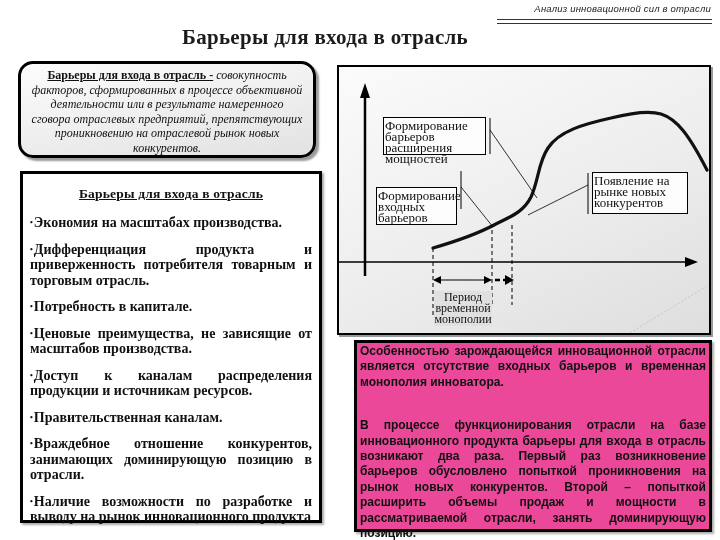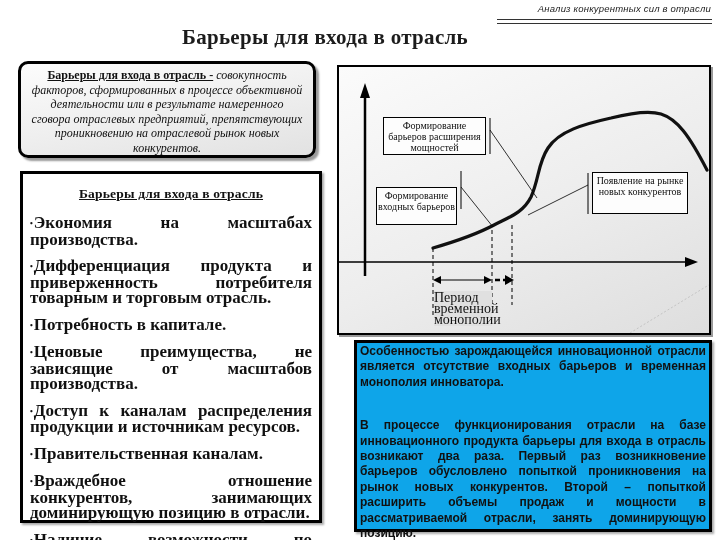--- a/index.html
+++ b/index.html
@@ -18,77 +18,77 @@
     border-top:1px solid #333;border-bottom:1px solid #333;
   }
   
   .slide-title{
     position:absolute;left:90px;top:25px;width:470px;text-align:center;
     font-weight:bold;font-size:21px;color:#1c1c1c;letter-spacing:.3px;
   }
   
   .def-box{
     position:absolute;left:18px;top:61px;width:298px;height:97px;
-    box-sizing:border-box;border:3.5px solid #000;border-radius:10px;
+    box-sizing:border-box;border:3.5px solid #000;border-radius:15px;
     background:linear-gradient(170deg,#fcfcfc 0%,#eeeeee 55%,#e2e2e2 100%);
     box-shadow:3px 3px 2px #9a9a9a;
     padding:4px 9px;text-align:center;font-size:12px;line-height:14.5px;
   }
   .def-term{font-weight:bold;text-decoration:underline;}
   .def-text{font-style:italic;}
   
   .list-box{
     position:absolute;left:20px;top:171px;width:302px;height:352px;
     box-sizing:border-box;border:3.5px solid #000;background:#fff;
     box-shadow:2px 2px 2px #aaa;padding:4px 7px 2px 7px;
   }
   .list-title{
     text-align:center;font-weight:bold;font-size:13.5px;
     text-decoration:underline;margin:8px 0 13px 0;letter-spacing:.2px;
   }
   .list-item{
-    font-weight:bold;font-size:17px;line-height:15.5px;
+    font-weight:bold;font-size:14px;line-height:15.5px;
     text-align:justify;margin-bottom:11px;
   }
   .list-item::before{content:"•";font-size:8px;vertical-align:2px;margin-right:1px;}
   
   .chart-panel{
     position:absolute;left:337px;top:65px;width:374px;height:270px;
     box-sizing:border-box;border:2px solid #000;
     background:linear-gradient(155deg,#fbfbfb 0%,#ededed 55%,#dedede 100%);
     box-shadow:2px 2px 0 #999;
   }
   .chart-panel svg{position:absolute;left:0;top:0;}
   .callout{
     position:absolute;box-sizing:border-box;border:1px solid #000;
-    background:#fdfdfd;text-align:center;font-size:10px;line-height:11px;
+    background:#fdfdfd;font-size:13px;line-height:11px;
     padding:2px 1px;color:#111;
   }
   .callout-1{left:44px;top:50px;width:103px;height:38px;}
   .callout-2{left:37px;top:104px;width:81px;height:38px;margin-top:16px;}
   .callout-3{left:253px;top:105px;width:96px;height:42px;}
   .period-label{
     position:absolute;left:95px;top:224px;width:58px;
-    background:#e0e0e0;text-align:left;font-size:14px;line-height:11px;
+    background:#e0e0e0;text-align:center;font-size:12px;line-height:11px;
     padding:1px 0;color:#111;
   }
   
   .notes-box{
     position:absolute;left:354px;top:340px;width:358px;height:192px;
-    box-sizing:border-box;border:3px solid #000;background:#0ea5e9;
+    box-sizing:border-box;border:3px solid #000;background:#ec4899;
     box-shadow:2px 2px 2px #aaa;
     padding:1px 3px;font-family:"Liberation Sans", sans-serif;
     font-weight:bold;font-size:12px;line-height:15.4px;text-align:justify;
   }
   .notes-box .para2{margin-top:28px;}
 </style>
 </head>
 <body>
 
-<div class="hdr-note">Анализ конкурентных сил в отрасли</div>
+<div class="hdr-note">Анализ инновационной сил в отрасли</div>
 <div class="hdr-rule"></div>
 
 <div class="slide-title">Барьеры для входа в отрасль</div>
 
 <div class="def-box">
   <span class="def-term">Барьеры для входа в отрасль -</span><span class="def-text"> совокупность факторов, сформированных в процессе объективной деятельности или в результате намеренного сговора отраслевых предприятий,  препятствующих проникновению на отраслевой рынок новых конкурентов.</span>
 </div>
 
 <div class="list-box">
   <div class="list-title">Барьеры для входа в отрасль</div>

